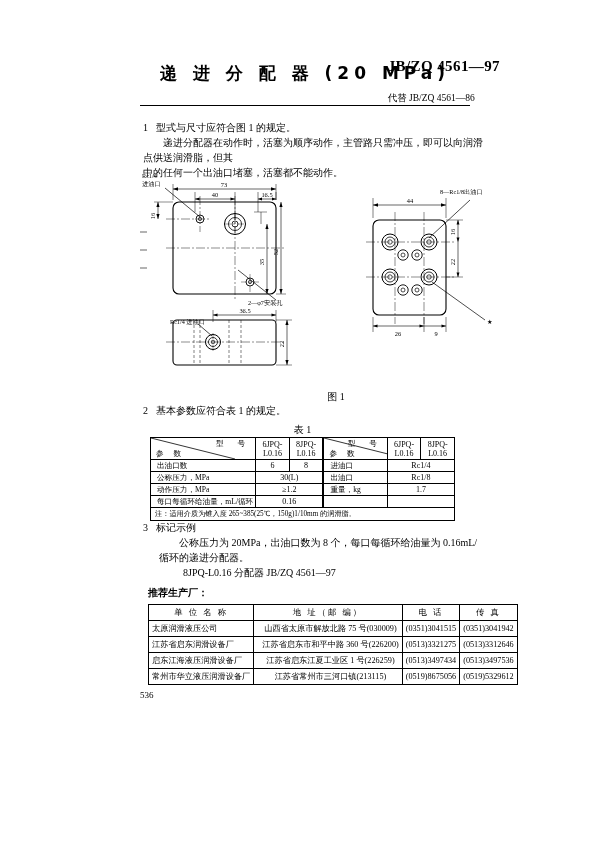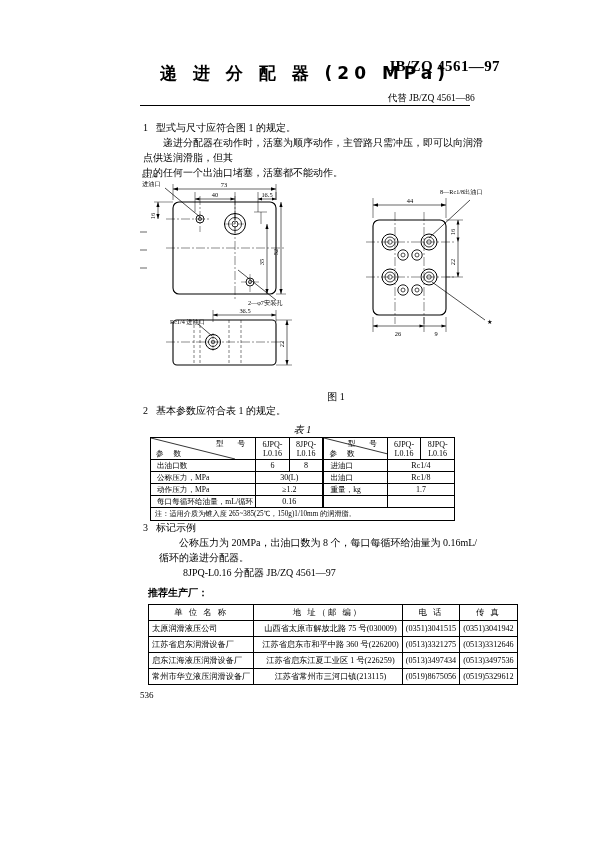--- a/index.html
+++ b/index.html
@@ -268,21 +268,21 @@
   </div>
 
 
   <div class="figcap">图 1</div>
 
   <div class="sec" style="left:143px;top:403px;width:340px;">
     <span class="num">2</span>
     <span class="txt">基本参数应符合表 1 的规定。</span>
   </div>
 
-  <div class="tblcap" style="position:absolute;left:150px;top:423px;width:305px;font-style:italic;">表 1</div>
+  <div class="tblcap" style="position:absolute;left:150px;top:423px;width:305px;">表 1</div>
 
   <table class="t1">
     <tbody>
       <tr>
         <td class="hd diag" style="width:84px;">
           <svg width="84" height="21">
               <line x1="0" y1="0" x2="84" y2="21" stroke="#000" stroke-width="0.8"></line>
             </svg>
           <span class="a">型        号</span>
           <span class="b">参      数</span>

